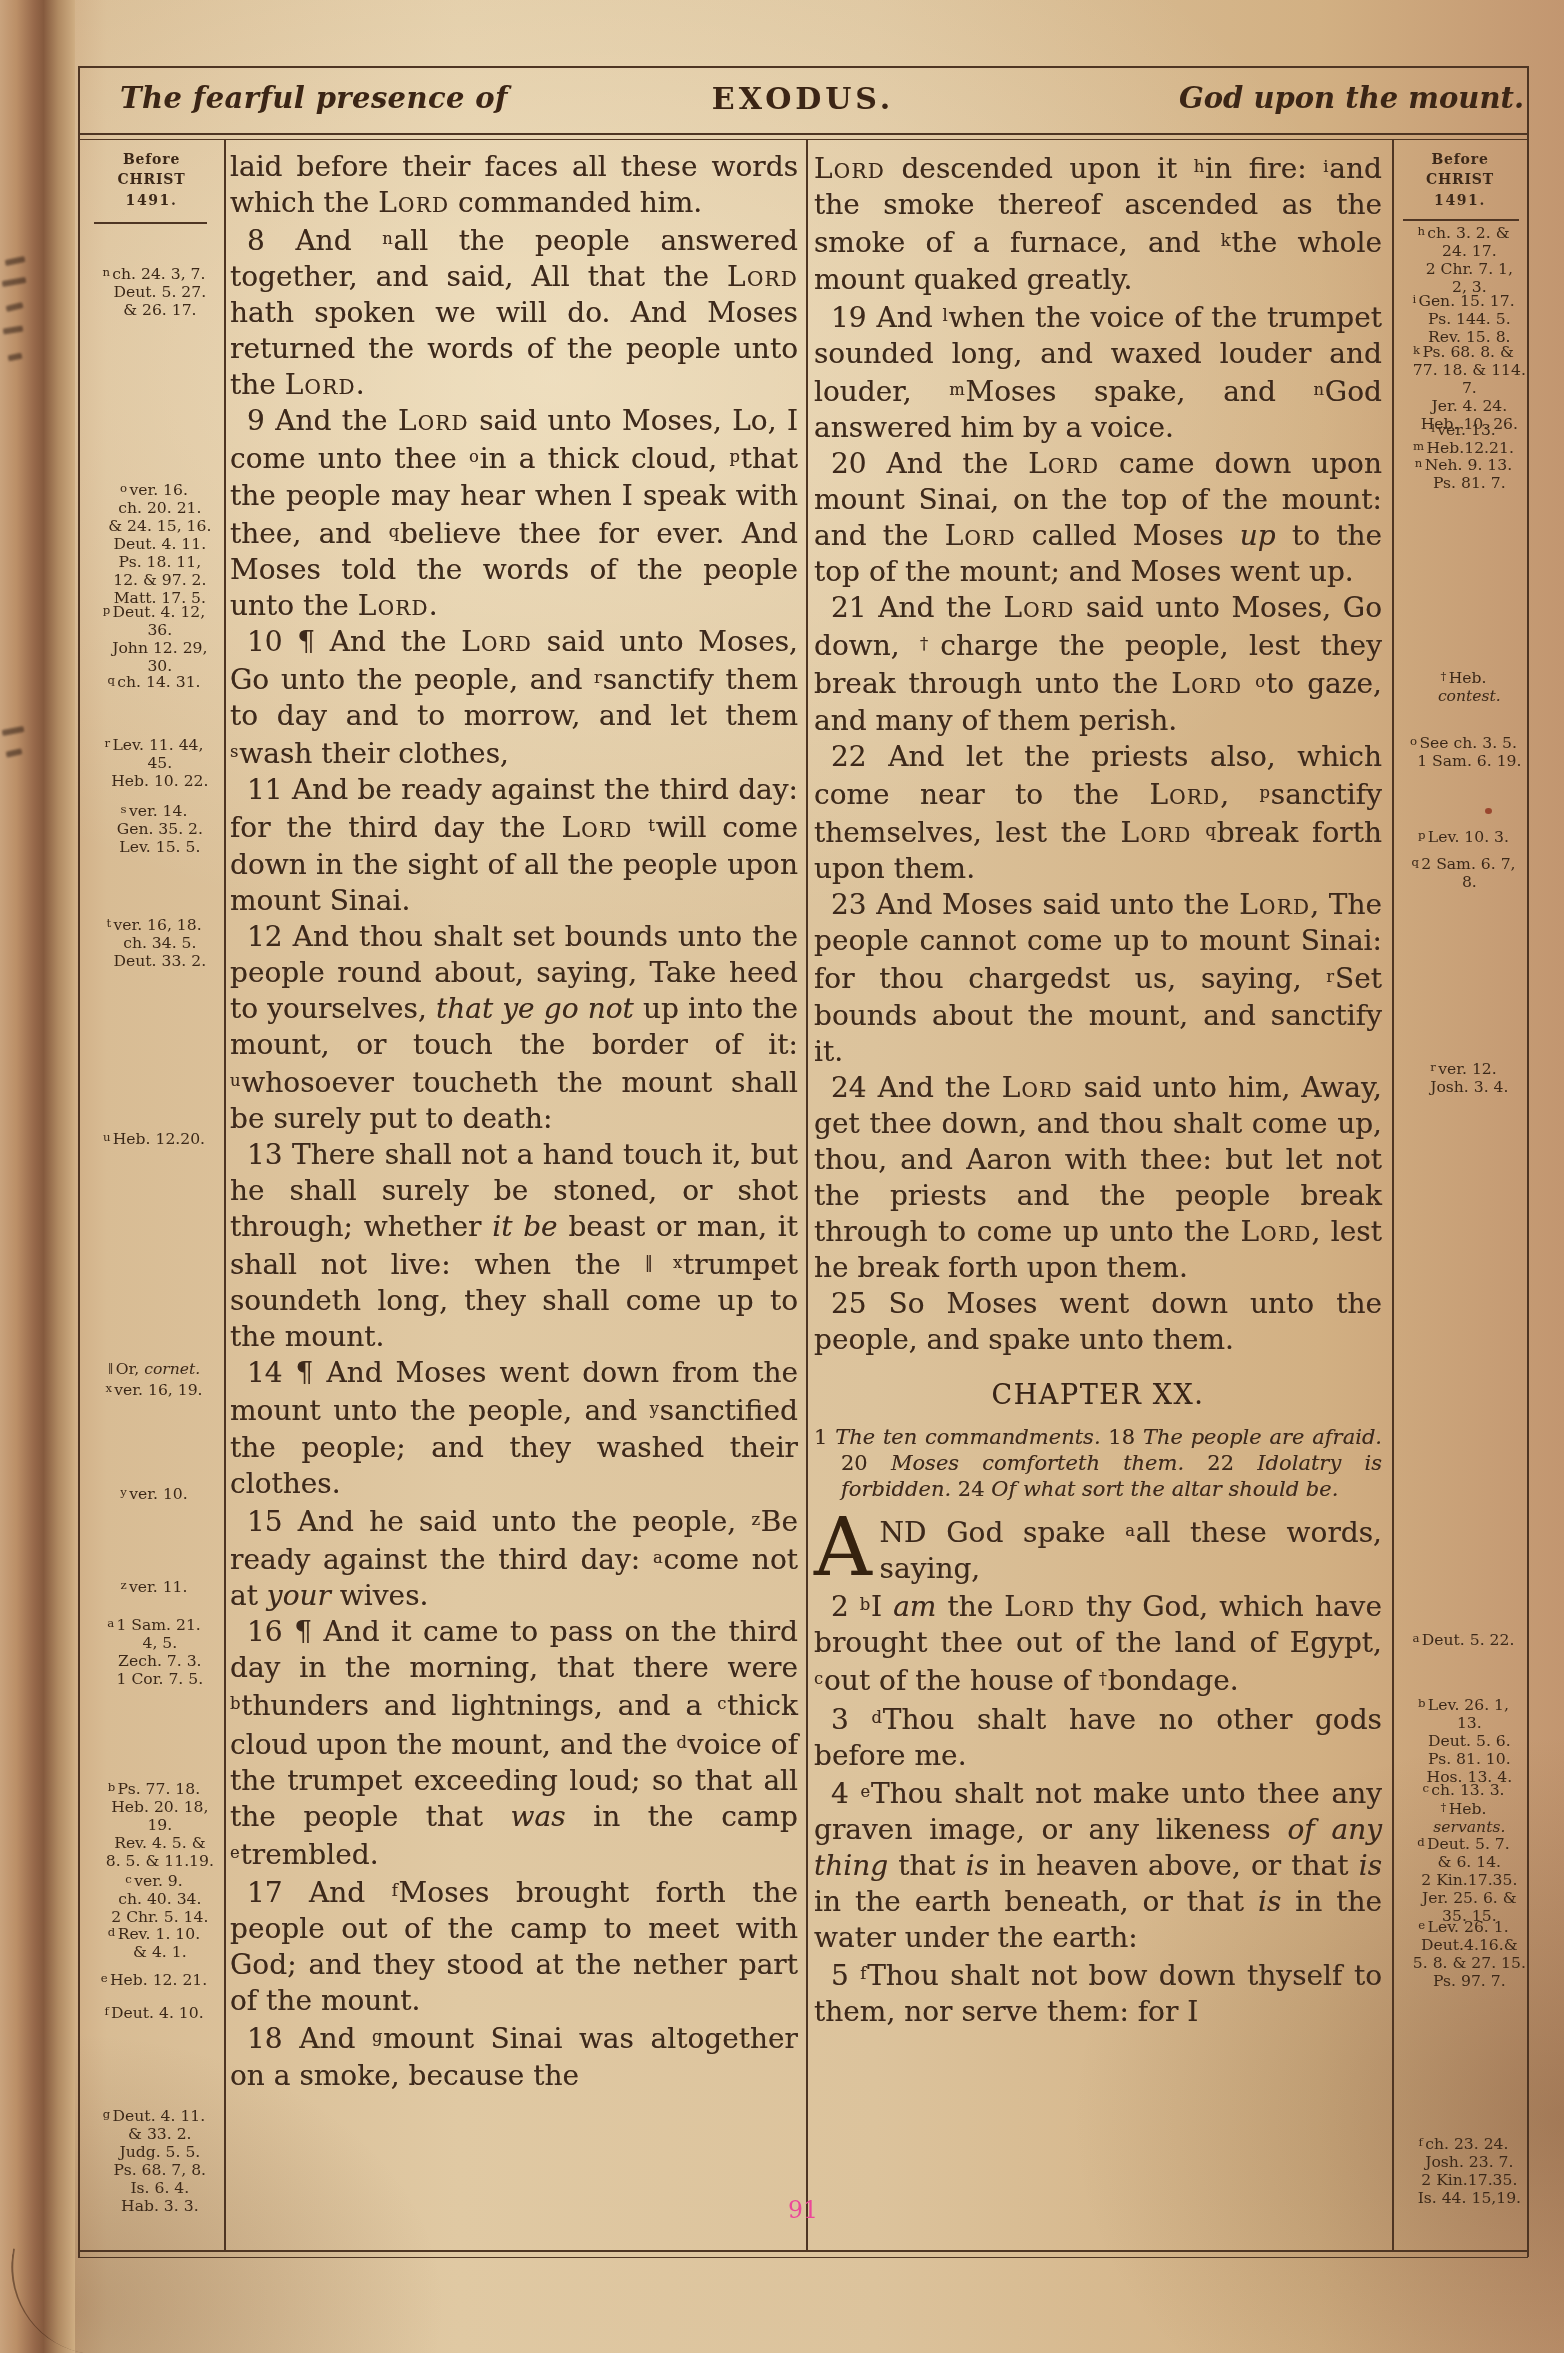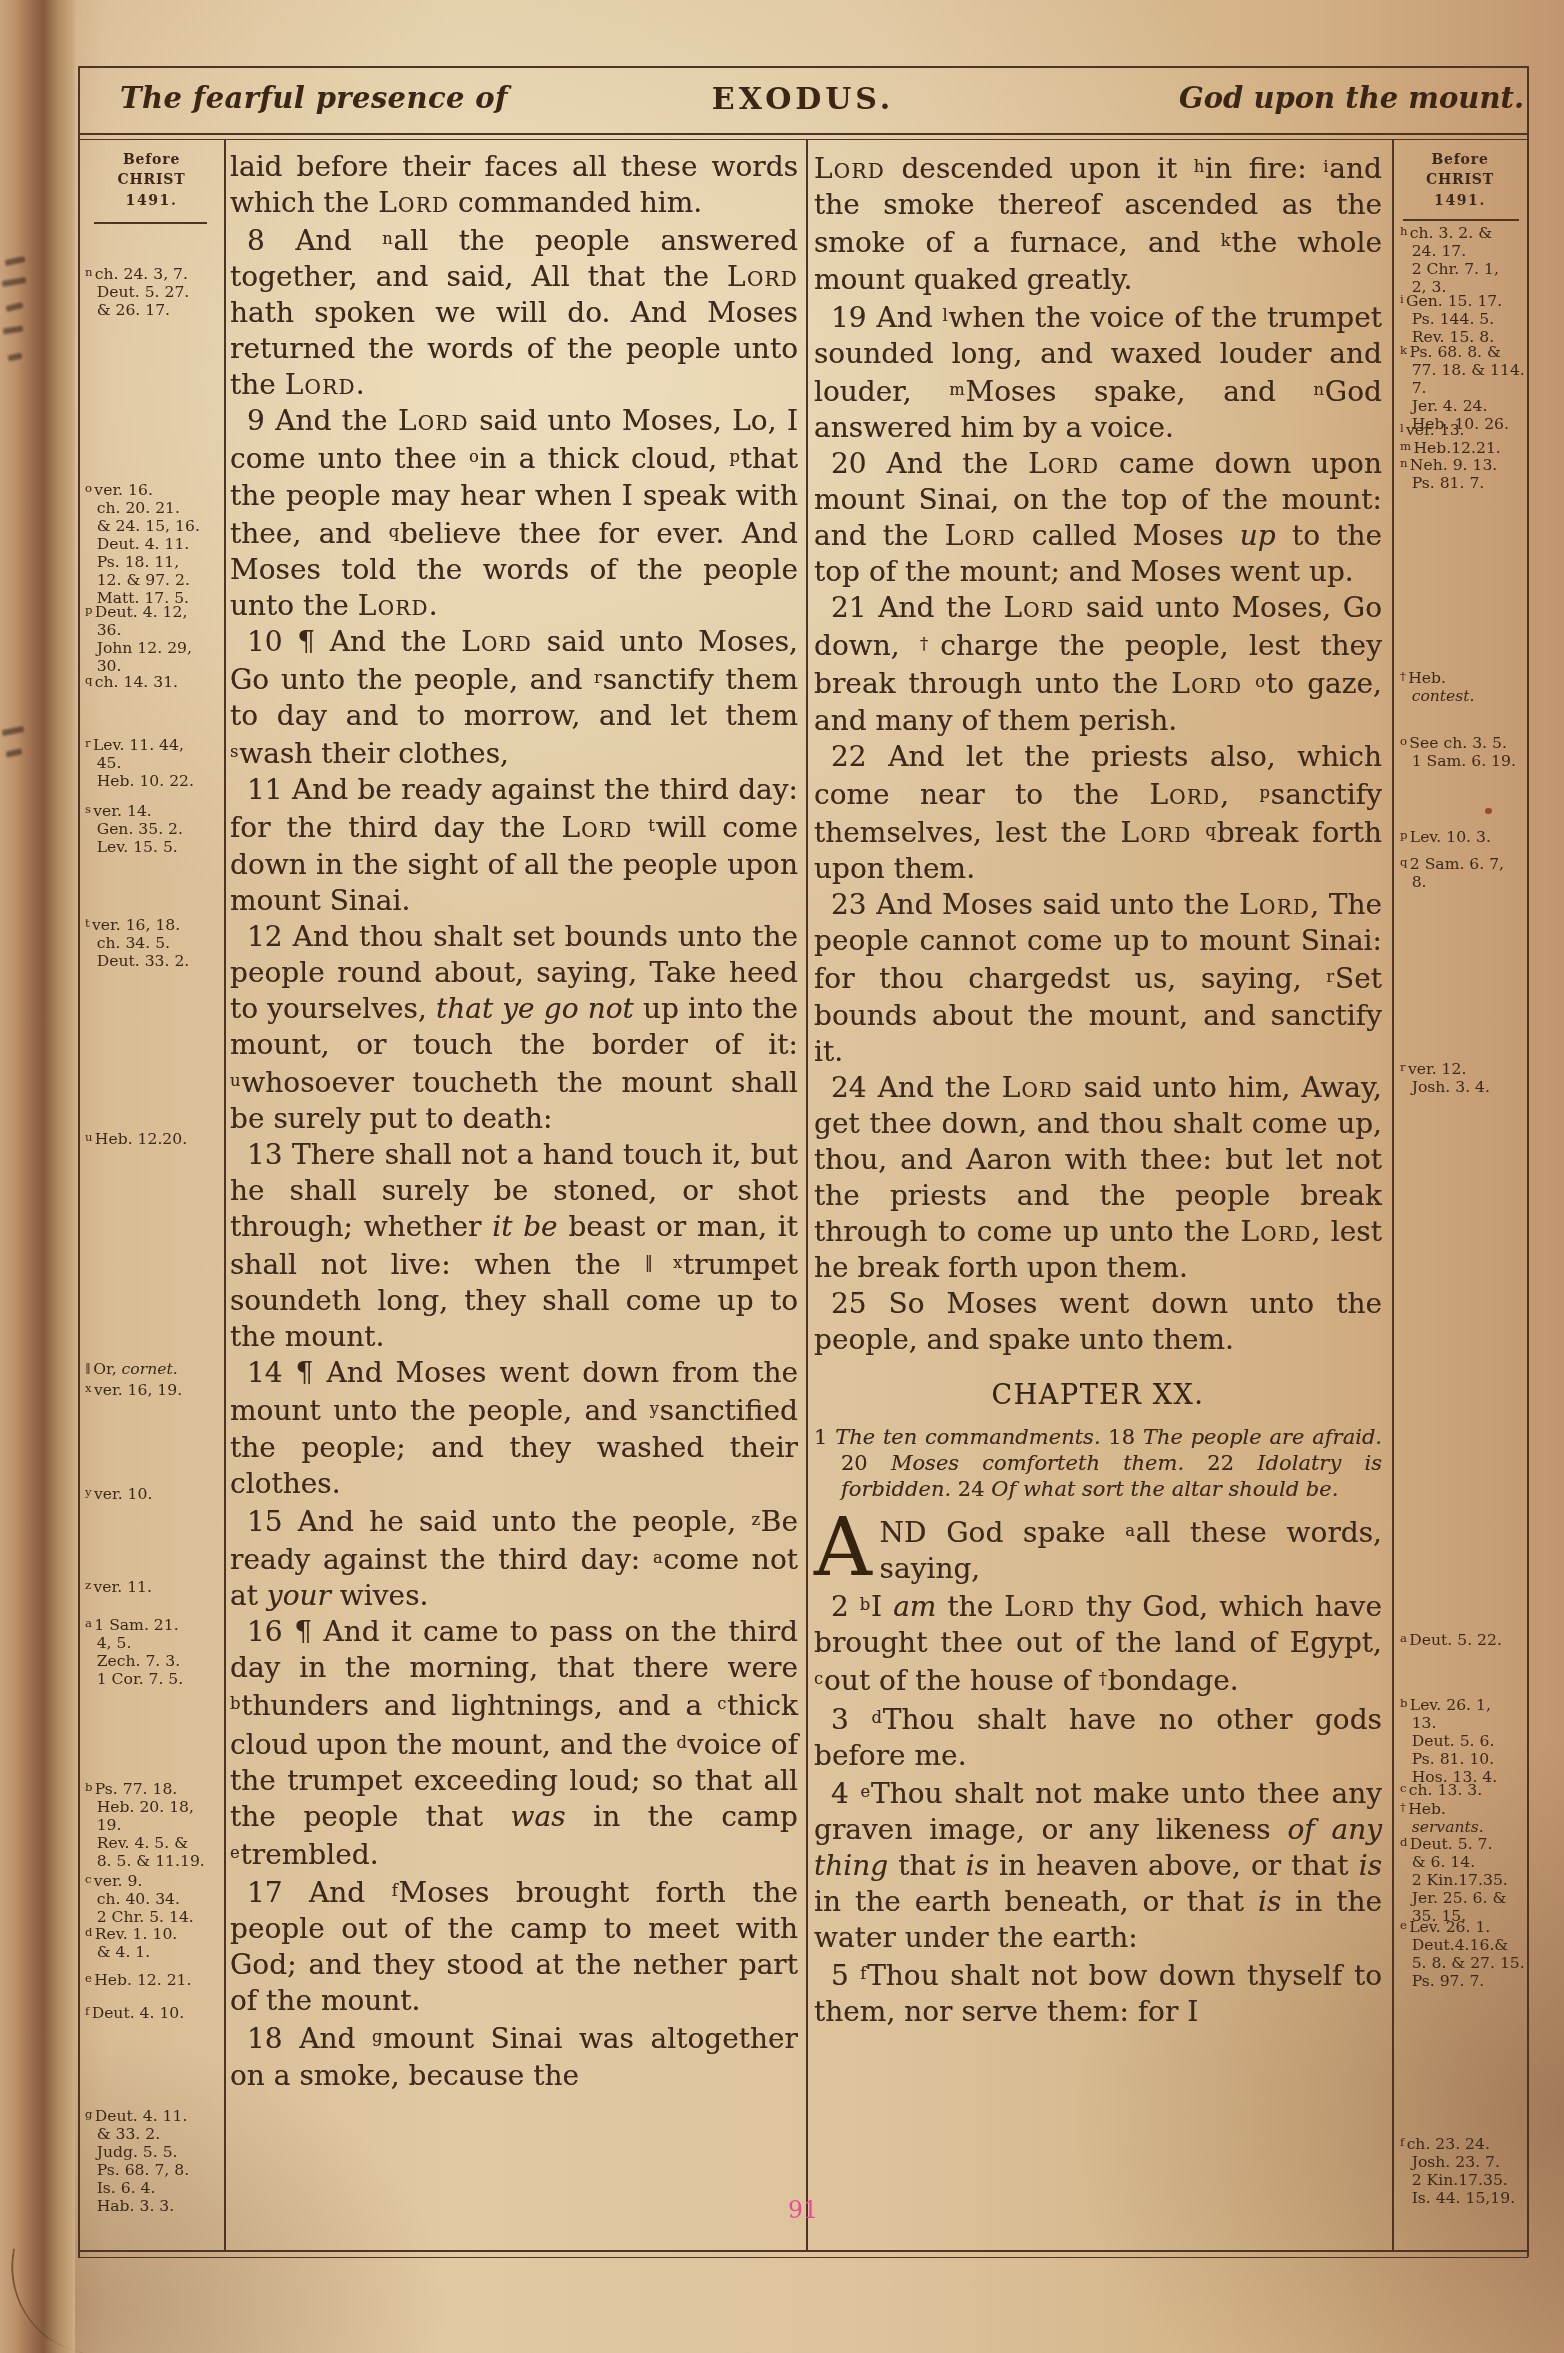--- a/index.html
+++ b/index.html
@@ -25,21 +25,21 @@
   
   .rhead{position:absolute;top:81px;color:#3b2515;}
   .rhead.l{left:88px;font-style:italic;font-size:29px;font-weight:600;letter-spacing:0.4px;margin-left:32px;}
   .rhead.c{left:78px;width:1450px;text-align:center;font-size:30px;font-weight:700;letter-spacing:3.9px;}
   .rhead.r{left:78px;width:1446px;text-align:right;font-style:italic;font-size:29px;font-weight:600;}
   
   .era{position:absolute;top:149px;text-align:center;font-size:14px;line-height:20.3px;
        letter-spacing:0.8px;color:#3c2818;font-weight:600;}
   .era div:last-child{letter-spacing:1.6px;}
   .mrule{position:absolute;height:1.6px;background:#4e3523;}
-  .notes{position:absolute;top:0;height:2354px;color:#3b2818;font-size:15.6px;line-height:18px;}
+  .notes{position:absolute;top:0;height:2354px;color:#3b2818;font-size:15.6px;line-height:18px;text-align:center;}
   .note{position:absolute;left:0;width:100%;}
   .nline{padding-left:11.7px;white-space:nowrap;}
   .nline.first{padding-left:0;}
   .mk{font-size:11.7px;vertical-align:3.1px;margin-right:2.3px;}
   
   .col{position:absolute;top:149px;width:568px;text-align:justify;color:#3d291b;
        font-size:28px;line-height:36px;text-shadow:0 0 0.5px rgba(61,41,27,.45);}
   .col p{margin:0;}
   p.verse{text-indent:17px;}
   p.cont{text-indent:0;}

